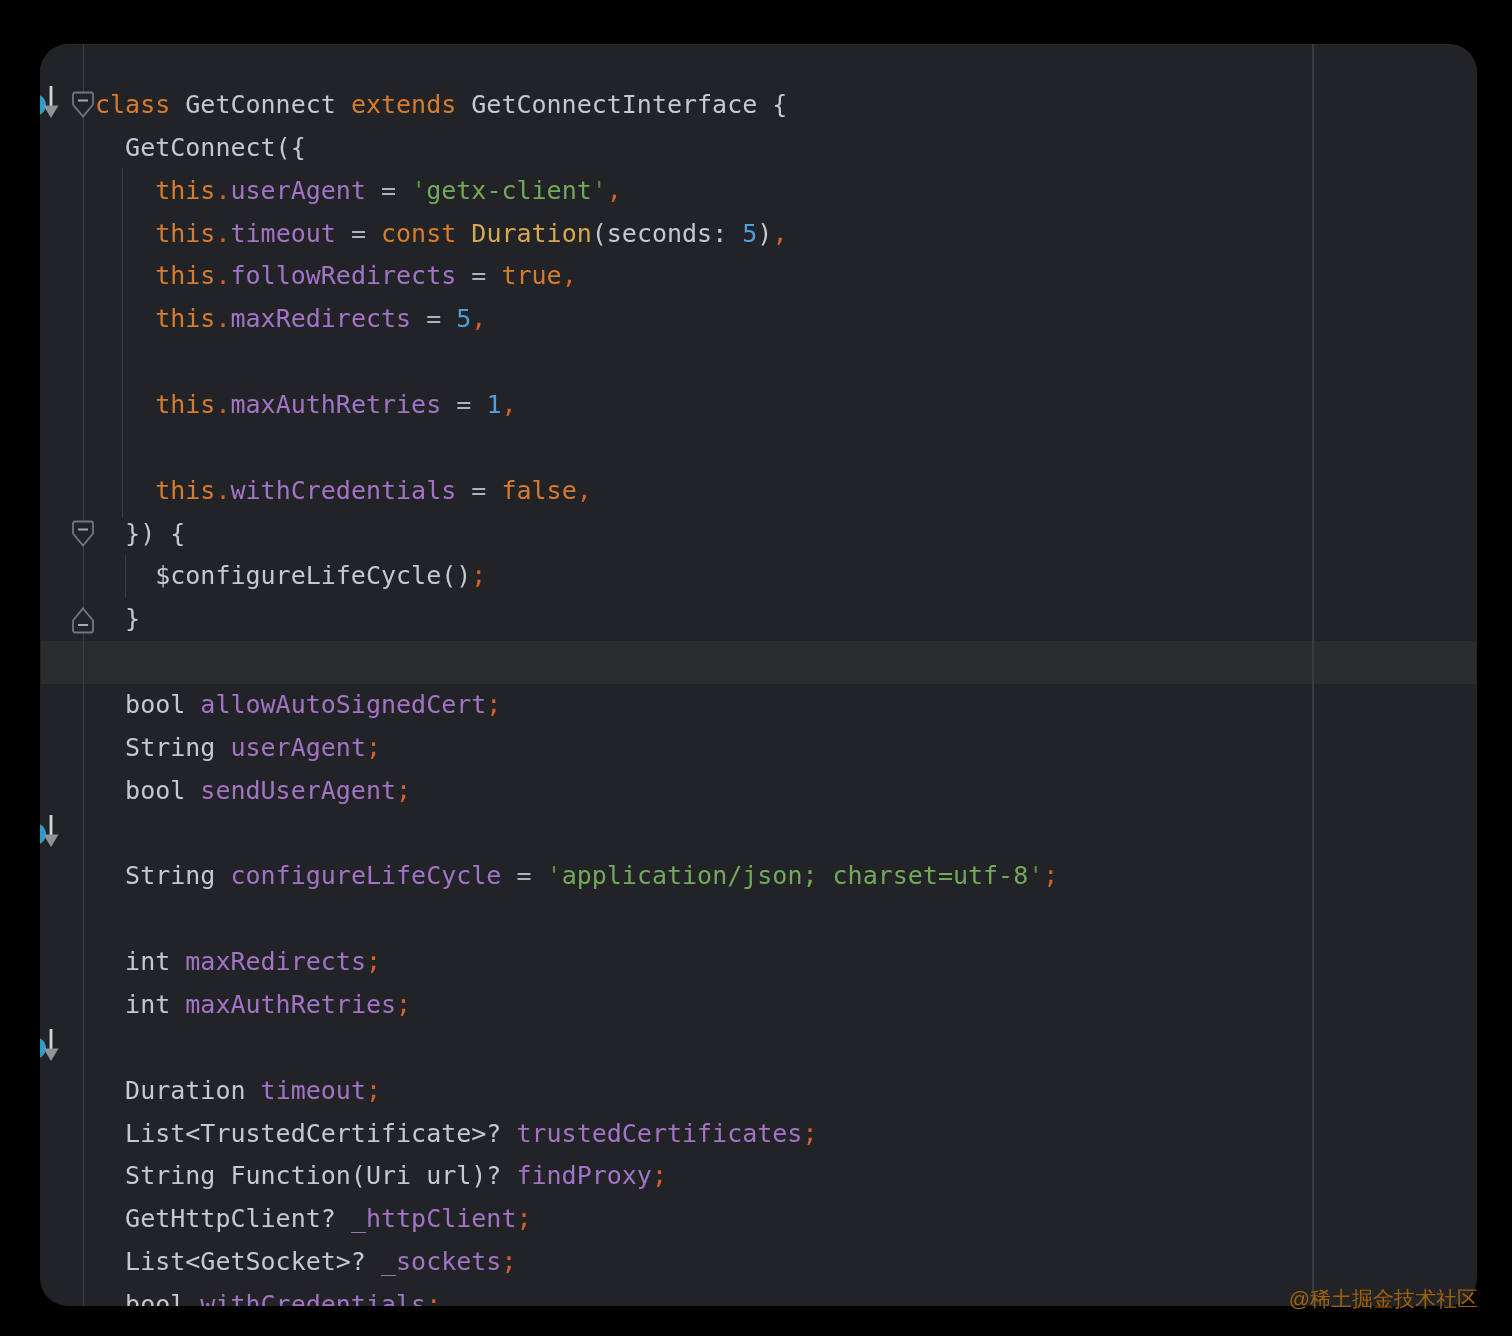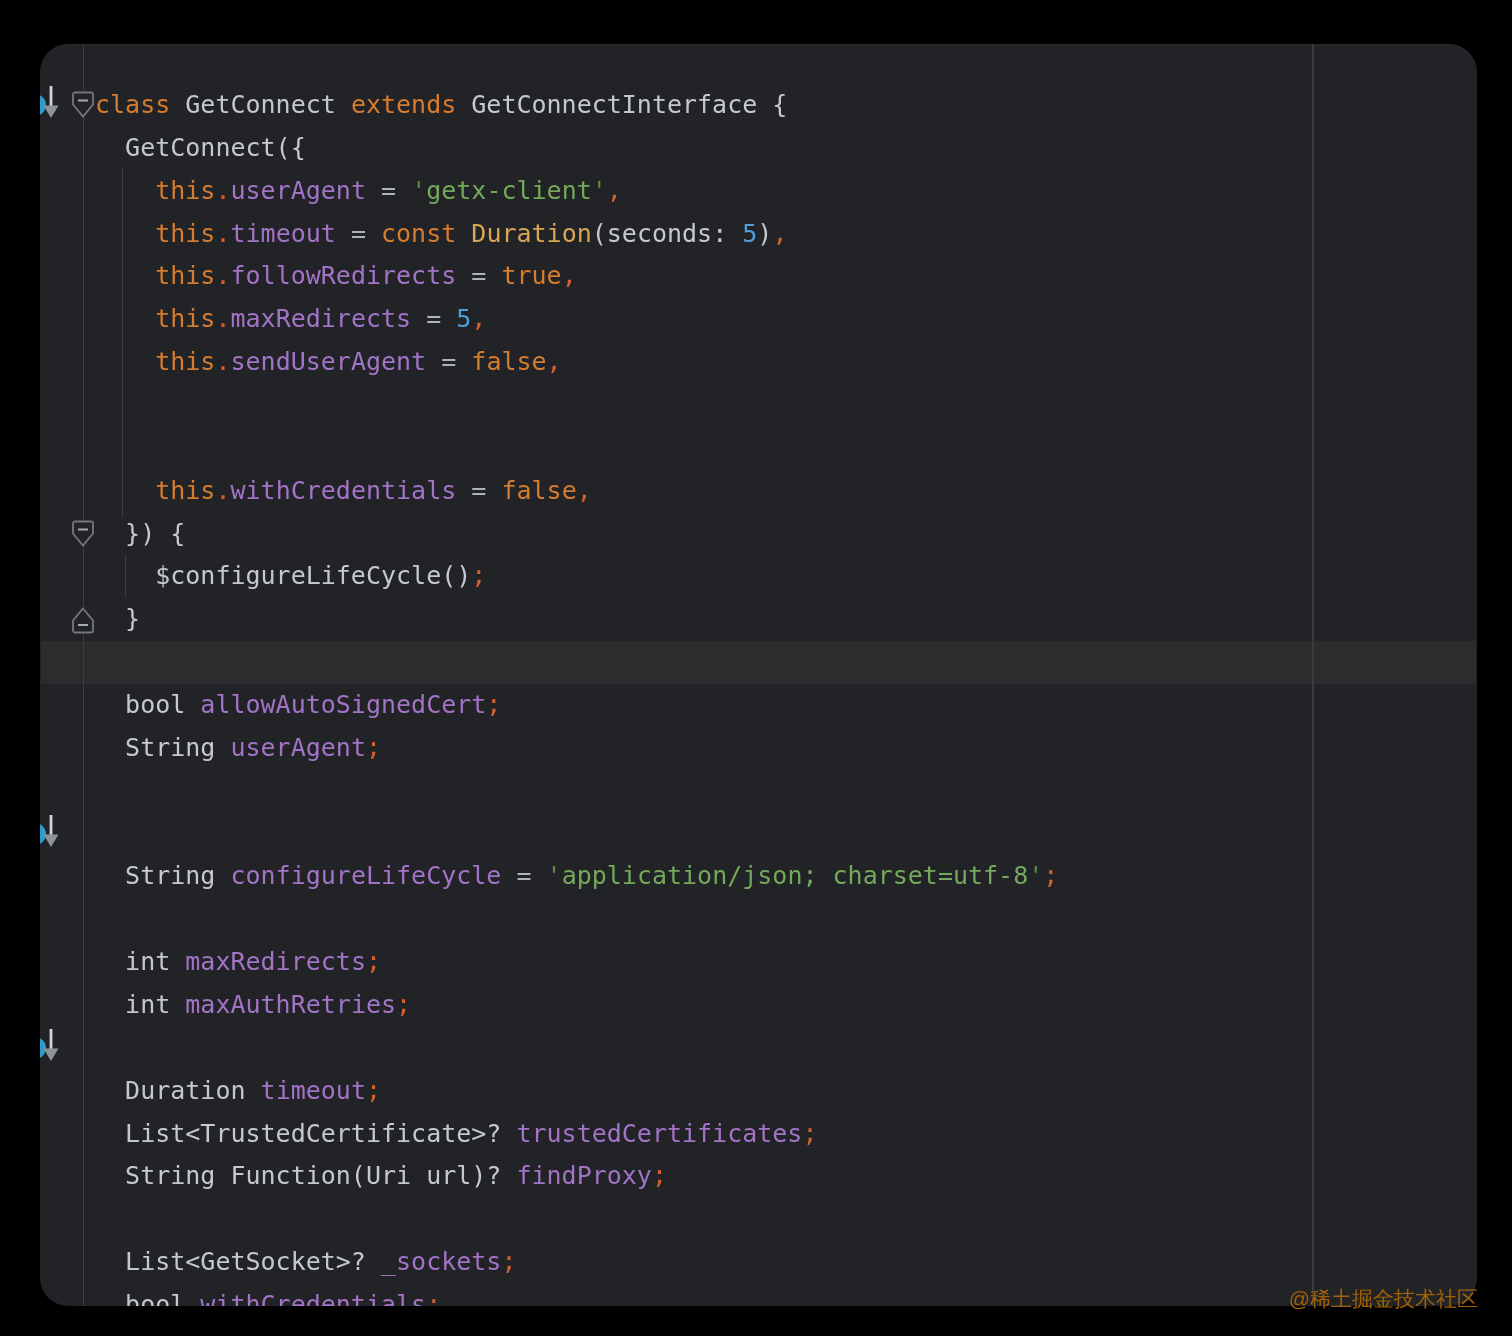--- a/index.html
+++ b/index.html
@@ -37,34 +37,36 @@
         <div class="vline" style="left: 81.5px; top: 124px; height: 350px; background: rgb(58, 61, 64);"></div>
         <div class="vline" style="left: 84.5px; top: 511px; height: 43px; background: rgb(58, 61, 64);"></div>
       </div>
     <div class="code-layer" id="code-layer">
         <div class="code-line" style="top: 40px;"><span class="tk-kw">class</span><span class="tk-txt"> GetConnect </span><span class="tk-kw">extends</span><span class="tk-txt"> GetConnectInterface {</span></div>
         <div class="code-line" style="top: 82.857px;"><span class="tk-txt">  GetConnect({</span></div>
         <div class="code-line" style="top: 125.714px;"><span class="tk-txt">    </span><span class="tk-kw">this</span><span class="tk-pun">.</span><span class="tk-prop">userAgent</span><span class="tk-eq"> = </span><span class="tk-strq">'</span><span class="tk-str">getx-client</span><span class="tk-strq">'</span><span class="tk-pun">,</span></div>
         <div class="code-line" style="top: 168.571px;"><span class="tk-txt">    </span><span class="tk-kw">this</span><span class="tk-pun">.</span><span class="tk-prop">timeout</span><span class="tk-eq"> = </span><span class="tk-kw">const</span><span class="tk-txt"> </span><span class="tk-cls">Duration</span><span class="tk-txt">(seconds: </span><span class="tk-num">5</span><span class="tk-txt">)</span><span class="tk-pun">,</span></div>
         <div class="code-line" style="top: 211.428px;"><span class="tk-txt">    </span><span class="tk-kw">this</span><span class="tk-pun">.</span><span class="tk-prop">followRedirects</span><span class="tk-eq"> = </span><span class="tk-kw">true</span><span class="tk-pun">,</span></div>
         <div class="code-line" style="top: 254.285px;"><span class="tk-txt">    </span><span class="tk-kw">this</span><span class="tk-pun">.</span><span class="tk-prop">maxRedirects</span><span class="tk-eq"> = </span><span class="tk-num">5</span><span class="tk-pun">,</span></div>
-        <div class="code-line" style="top: 297.142px;"><span class="tk-txt">    </span><span class="tk-kw">this</span><span class="tk-pun">.</span><span class="tk-prop">sendUserAgent</span><span class="tk-eq"> = </span><span class="tk-kw">false</span><span class="tk-pun">,</span></div>
+        <div class="code-line" style="top: 339.999px;"><span class="tk-txt">    </span><span class="tk-kw">this</span><span class="tk-pun">.</span><span class="tk-prop">maxAuthRetries</span><span class="tk-eq"> = </span><span class="tk-num">1</span><span class="tk-pun">,</span></div>
         <div class="code-line" style="top: 425.713px;"><span class="tk-txt">    </span><span class="tk-kw">this</span><span class="tk-pun">.</span><span class="tk-prop">withCredentials</span><span class="tk-eq"> = </span><span class="tk-kw">false</span><span class="tk-pun">,</span></div>
         <div class="code-line" style="top: 468.57px;"><span class="tk-txt">  }) {</span></div>
         <div class="code-line" style="top: 511.427px;"><span class="tk-txt">    $configureLifeCycle()</span><span class="tk-pun">;</span></div>
         <div class="code-line" style="top: 554.284px;"><span class="tk-txt">  }</span></div>
         <div class="code-line" style="top: 597.141px;"></div>
         <div class="code-line" style="top: 639.998px;"><span class="tk-txt">  bool </span><span class="tk-prop">allowAutoSignedCert</span><span class="tk-pun">;</span></div>
         <div class="code-line" style="top: 682.855px;"><span class="tk-txt">  String </span><span class="tk-prop">userAgent</span><span class="tk-pun">;</span></div>
+        <div class="code-line" style="top: 725.712px;"><span class="tk-txt">  bool </span><span class="tk-prop">sendUserAgent</span><span class="tk-pun">;</span></div>
         <div class="code-line" style="top: 811.426px;"><span class="tk-txt">  String </span><span class="tk-prop">configureLifeCycle</span><span class="tk-eq"> = </span><span class="tk-strq">'</span><span class="tk-str">application/json; charset=utf-8</span><span class="tk-strq">'</span><span class="tk-pun">;</span></div>
         <div class="code-line" style="top: 897.14px;"><span class="tk-txt">  int </span><span class="tk-prop">maxRedirects</span><span class="tk-pun">;</span></div>
         <div class="code-line" style="top: 939.997px;"><span class="tk-txt">  int </span><span class="tk-prop">maxAuthRetries</span><span class="tk-pun">;</span></div>
         <div class="code-line" style="top: 1025.71px;"><span class="tk-txt">  Duration </span><span class="tk-prop">timeout</span><span class="tk-pun">;</span></div>
         <div class="code-line" style="top: 1068.57px;"><span class="tk-txt">  List&lt;TrustedCertificate&gt;? </span><span class="tk-prop">trustedCertificates</span><span class="tk-pun">;</span></div>
         <div class="code-line" style="top: 1111.42px; text-align: right;"><span class="tk-txt">  String Function(Uri url)? </span><span class="tk-prop">findProxy</span><span class="tk-pun">;</span></div>
+        <div class="code-line" style="top: 1154.28px;"><span class="tk-txt">  GetHttpClient? </span><span class="tk-prop">_httpClient</span><span class="tk-pun">;</span></div>
         <div class="code-line" style="top: 1197.14px;"><span class="tk-txt">  List&lt;GetSocket&gt;? </span><span class="tk-prop">_sockets</span><span class="tk-pun">;</span></div>
         <div class="code-line" style="top: 1240px;"><span class="tk-txt">  bool </span><span class="tk-prop">withCredentials</span><span class="tk-pun">;</span></div>
       </div>
     <div id="gutter-layer">
         <div class="fold-marker" style="left: 31px; top: 47.4285px;"><svg width="24" height="28" viewBox="0 0 24 28">
             <path d="M4 1.5 h16 a2 2 0 0 1 2 2 v10 L12 25.5 2 13.5 v-10 a2 2 0 0 1 2 -2 z" fill="#222326" stroke="#73777C" stroke-width="1.8"></path>
             <line x1="7" y1="9.5" x2="17" y2="9.5" stroke="#A6AAAF" stroke-width="2"></line>
           </svg></div>
         <div class="fold-marker" style="left: 31px; top: 475.998px;"><svg width="24" height="28" viewBox="0 0 24 28">
             <path d="M4 1.5 h16 a2 2 0 0 1 2 2 v10 L12 25.5 2 13.5 v-10 a2 2 0 0 1 2 -2 z" fill="#222326" stroke="#73777C" stroke-width="1.8"></path>

